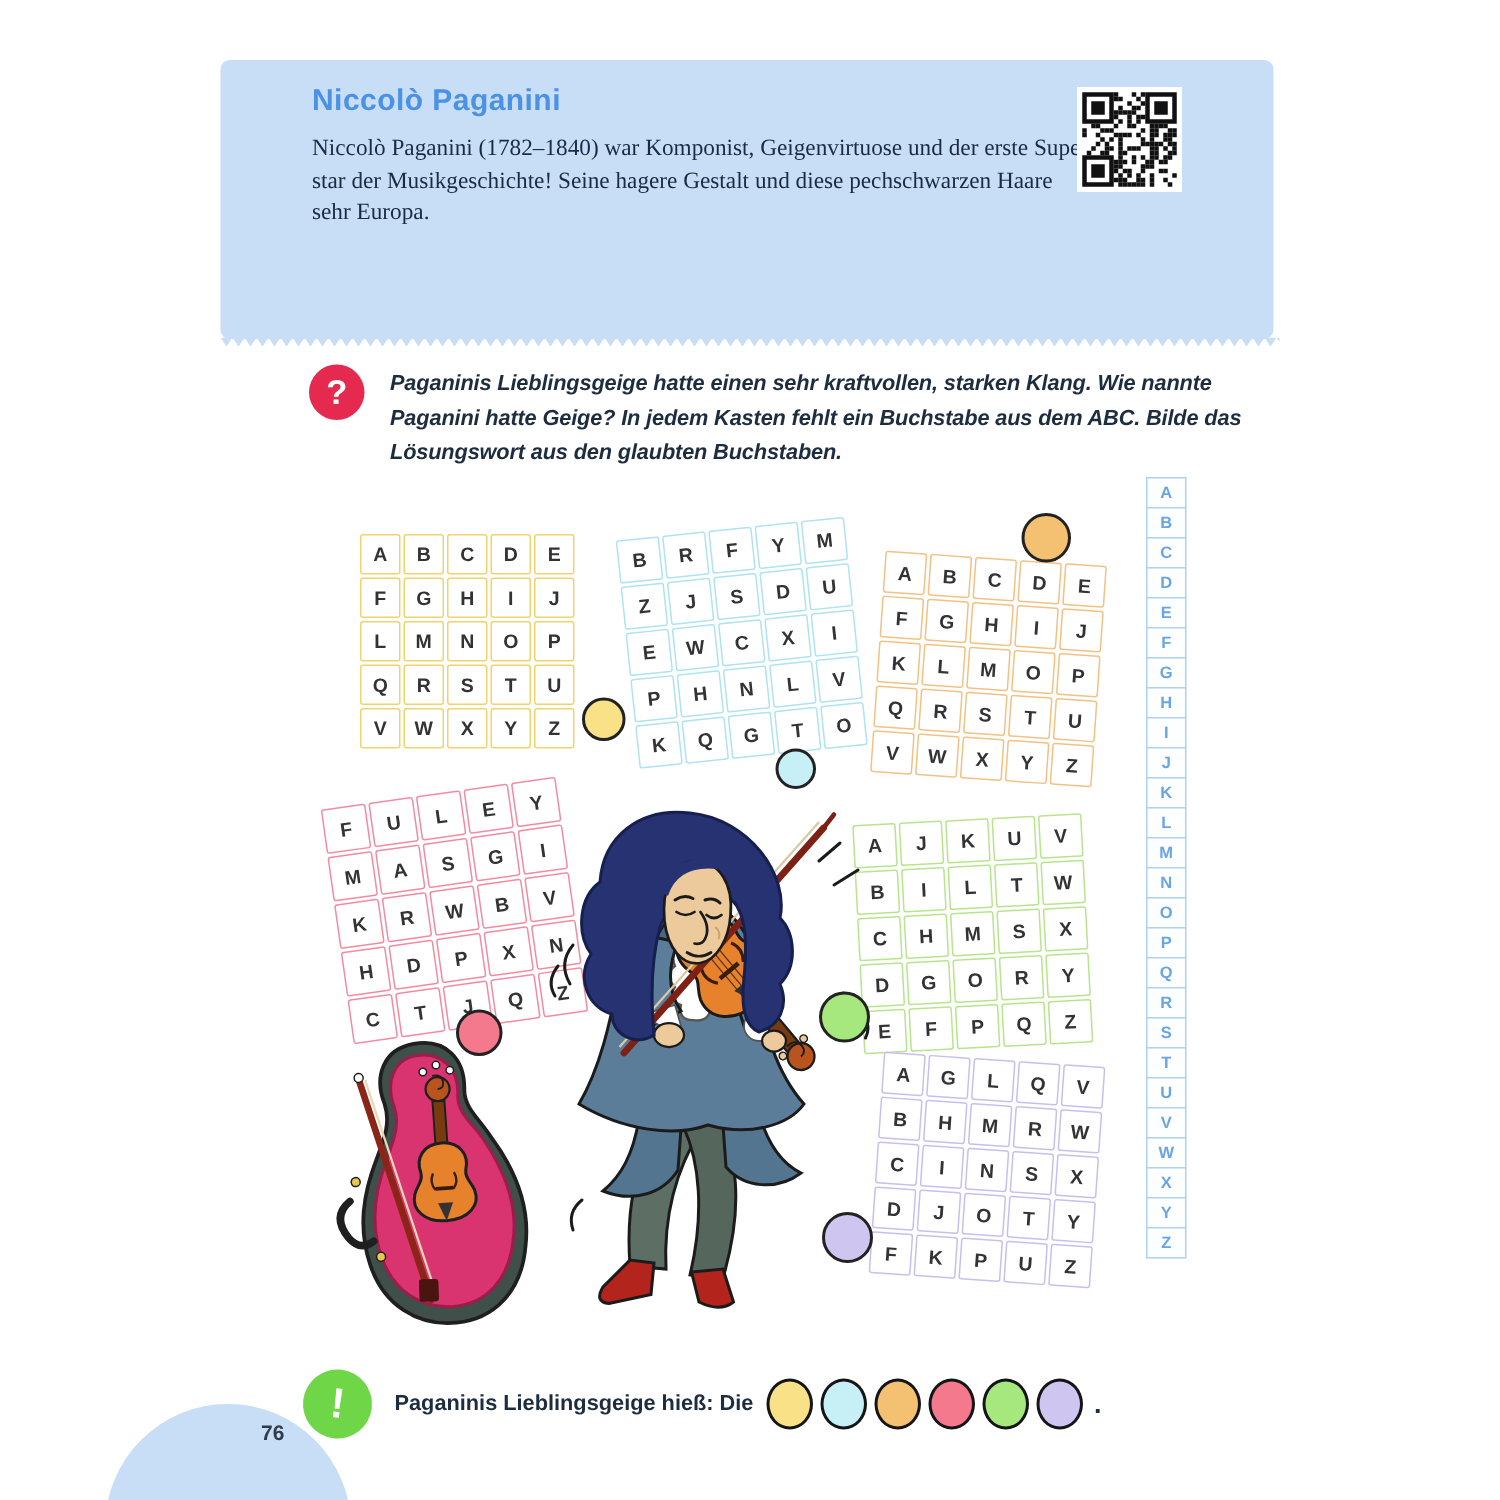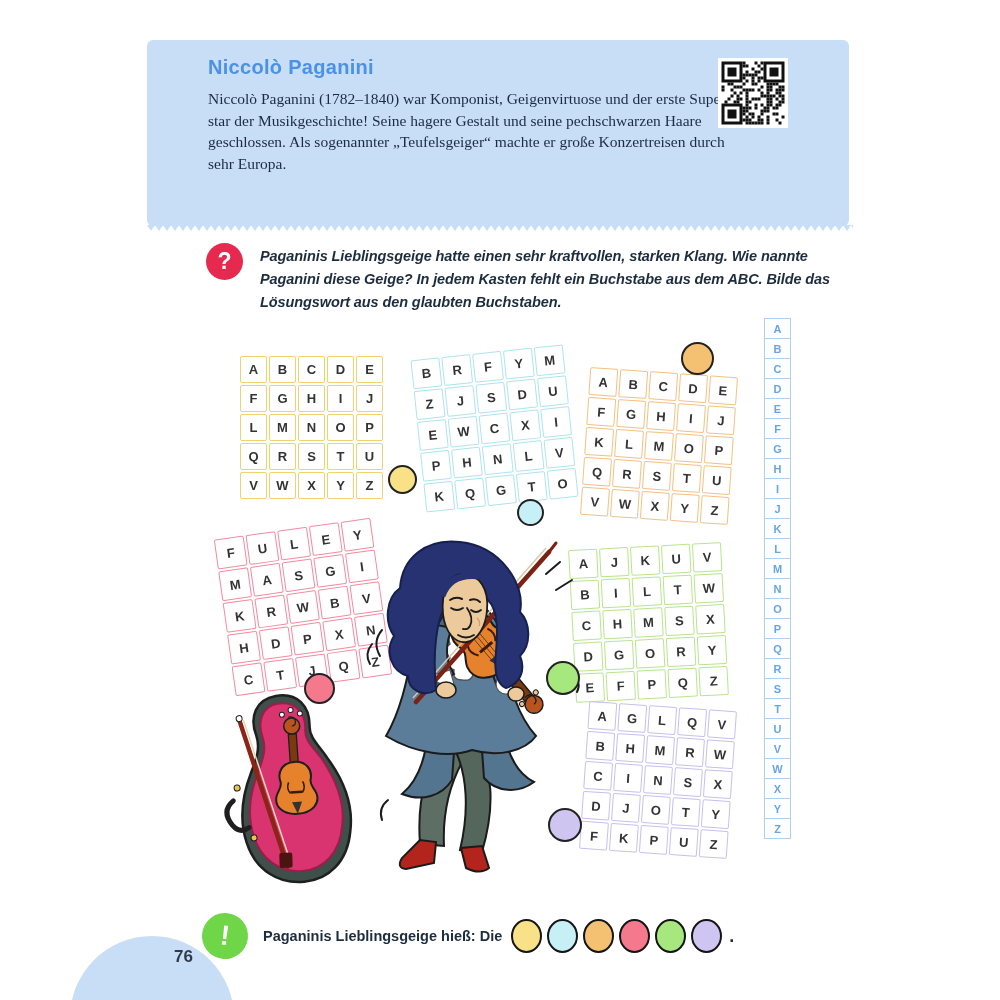--- a/index.html
+++ b/index.html
@@ -39,33 +39,32 @@
   
   .answer-row{position:absolute;left:202px;top:913px;display:flex;align-items:center;}
   .a-icon{width:46px;height:46px;border-radius:50%;background:#6fd648;color:#fff;font-size:28px;
           font-weight:700;display:flex;align-items:center;justify-content:center;
           transform:rotate(7deg);margin-right:15px;flex:none;}
   .a-label{font-size:14.5px;font-weight:700;color:#1d2c3e;margin-right:9px;white-space:nowrap;}
   .answer-dot{width:27px;height:30px;border-radius:50%;border:2.5px solid #151515;margin-right:5px;box-sizing:content-box;}
   .a-period{font-size:18px;font-weight:700;color:#1d2c3e;margin-left:2px;}
   
   .page-badge{position:absolute;left:70px;top:936px;width:164px;height:164px;border-radius:50%;background:#c8ddf6;}
-  .page-num{position:absolute;left:104px;top:11px;font-size:17px;font-weight:700;color:#2e3c4e;}
+  .page-num{position:absolute;left:104px;top:11px;font-size:14px;font-weight:700;color:#2e3c4e;}
 </style>
 </head>
 <body>
 
 <div class="page">
 
   <div class="header">
     <h1>Niccolò Paganini</h1>
     <div class="intro" id="intro-text">
         <div class="intro-line">Niccolò Paganini (1782–1840) war Komponist, Geigenvirtuose und der erste Super-</div>
-        <div class="intro-line">star der Musikgeschichte! Seine hagere Gestalt und seine pechschwarzen Haare</div>
-        <div class="intro-line">geschlossen. Als sogenannter „Teufelsgeiger“ machte er große Konzertreisen durch</div>
+        <div class="intro-line">star der Musikgeschichte! Seine hagere Gestalt und diese pechschwarzen Haare</div>
         <div class="intro-line">sehr Europa.</div>
       </div>
     <svg id="qr-svg" viewBox="0 0 70 70">
         <rect x="0" y="0" width="70" height="70" fill="#fff"></rect>
         <rect x="24.5" y="3.5" width="3" height="3" fill="#111"></rect>
         <rect x="36.5" y="3.5" width="3" height="3" fill="#111"></rect>
         <rect x="42.5" y="3.5" width="3" height="3" fill="#111"></rect>
         <rect x="24.5" y="6.5" width="3" height="3" fill="#111"></rect>
         <rect x="27.5" y="6.5" width="3" height="3" fill="#111"></rect>
         <rect x="39.5" y="6.5" width="3" height="3" fill="#111"></rect>
@@ -213,21 +212,21 @@
         <path d="M0 0 L4 6 L8 0 L12 6 L16 0 L20 6 L24 0 L28 6 L32 0 L36 6 L40 0 L44 6 L48 0 L52 6 L56 0 L60 6 L64 0 L68 6 L72 0 L76 6 L80 0 L84 6 L88 0 L92 6 L96 0 L100 6 L104 0 L108 6 L112 0 L116 6 L120 0 L124 6 L128 0 L132 6 L136 0 L140 6 L144 0 L148 6 L152 0 L156 6 L160 0 L164 6 L168 0 L172 6 L176 0 L180 6 L184 0 L188 6 L192 0 L196 6 L200 0 L204 6 L208 0 L212 6 L216 0 L220 6 L224 0 L228 6 L232 0 L236 6 L240 0 L244 6 L248 0 L252 6 L256 0 L260 6 L264 0 L268 6 L272 0 L276 6 L280 0 L284 6 L288 0 L292 6 L296 0 L300 6 L304 0 L308 6 L312 0 L316 6 L320 0 L324 6 L328 0 L332 6 L336 0 L340 6 L344 0 L348 6 L352 0 L356 6 L360 0 L364 6 L368 0 L372 6 L376 0 L380 6 L384 0 L388 6 L392 0 L396 6 L400 0 L404 6 L408 0 L412 6 L416 0 L420 6 L424 0 L428 6 L432 0 L436 6 L440 0 L444 6 L448 0 L452 6 L456 0 L460 6 L464 0 L468 6 L472 0 L476 6 L480 0 L484 6 L488 0 L492 6 L496 0 L500 6 L504 0 L508 6 L512 0 L516 6 L520 0 L524 6 L528 0 L532 6 L536 0 L540 6 L544 0 L548 6 L552 0 L556 6 L560 0 L564 6 L568 0 L572 6 L576 0 L580 6 L584 0 L588 6 L592 0 L596 6 L600 0 L604 6 L608 0 L612 6 L616 0 L620 6 L624 0 L628 6 L632 0 L636 6 L640 0 L644 6 L648 0 L652 6 L656 0 L660 6 L664 0 L668 6 L672 0 L676 6 L680 0 L684 6 L688 0 L692 6 L696 0 L700 6 L704 0 L708 6 L712 0 L706 0 Z" fill="#c8ddf6"></path>
       </svg>
   </div>
 
   <div class="q-row">
     <div class="q-icon">
       <span>?</span>
     </div>
     <div class="q-text" id="question-text">
         <div>Paganinis Lieblingsgeige hatte einen sehr kraftvollen, starken Klang. Wie nannte</div>
-        <div>Paganini diese Geige? In jedem Kasten fehlt ein Buchstabe aus dem ABC. Bilde das</div>
+        <div>Paganini hatte Geige? In jedem Kasten fehlt ein Buchstabe aus dem ABC. Bilde das</div>
         <div>Lösungswort aus den glaubten Buchstaben.</div>
       </div>
   </div>
 
   <div id="grids">
       <div class="letter-grid" style="left: 240px; top: 356px; transform: rotate(0deg); grid-template-columns: repeat(5, 27px); grid-auto-rows: 27px;">
         <span class="lg-cell" style="border: 1.5px solid rgb(240, 211, 110);">A</span>
         <span class="lg-cell" style="border: 1.5px solid rgb(240, 211, 110);">B</span>
         <span class="lg-cell" style="border: 1.5px solid rgb(240, 211, 110);">C</span>
         <span class="lg-cell" style="border: 1.5px solid rgb(240, 211, 110);">D</span>

